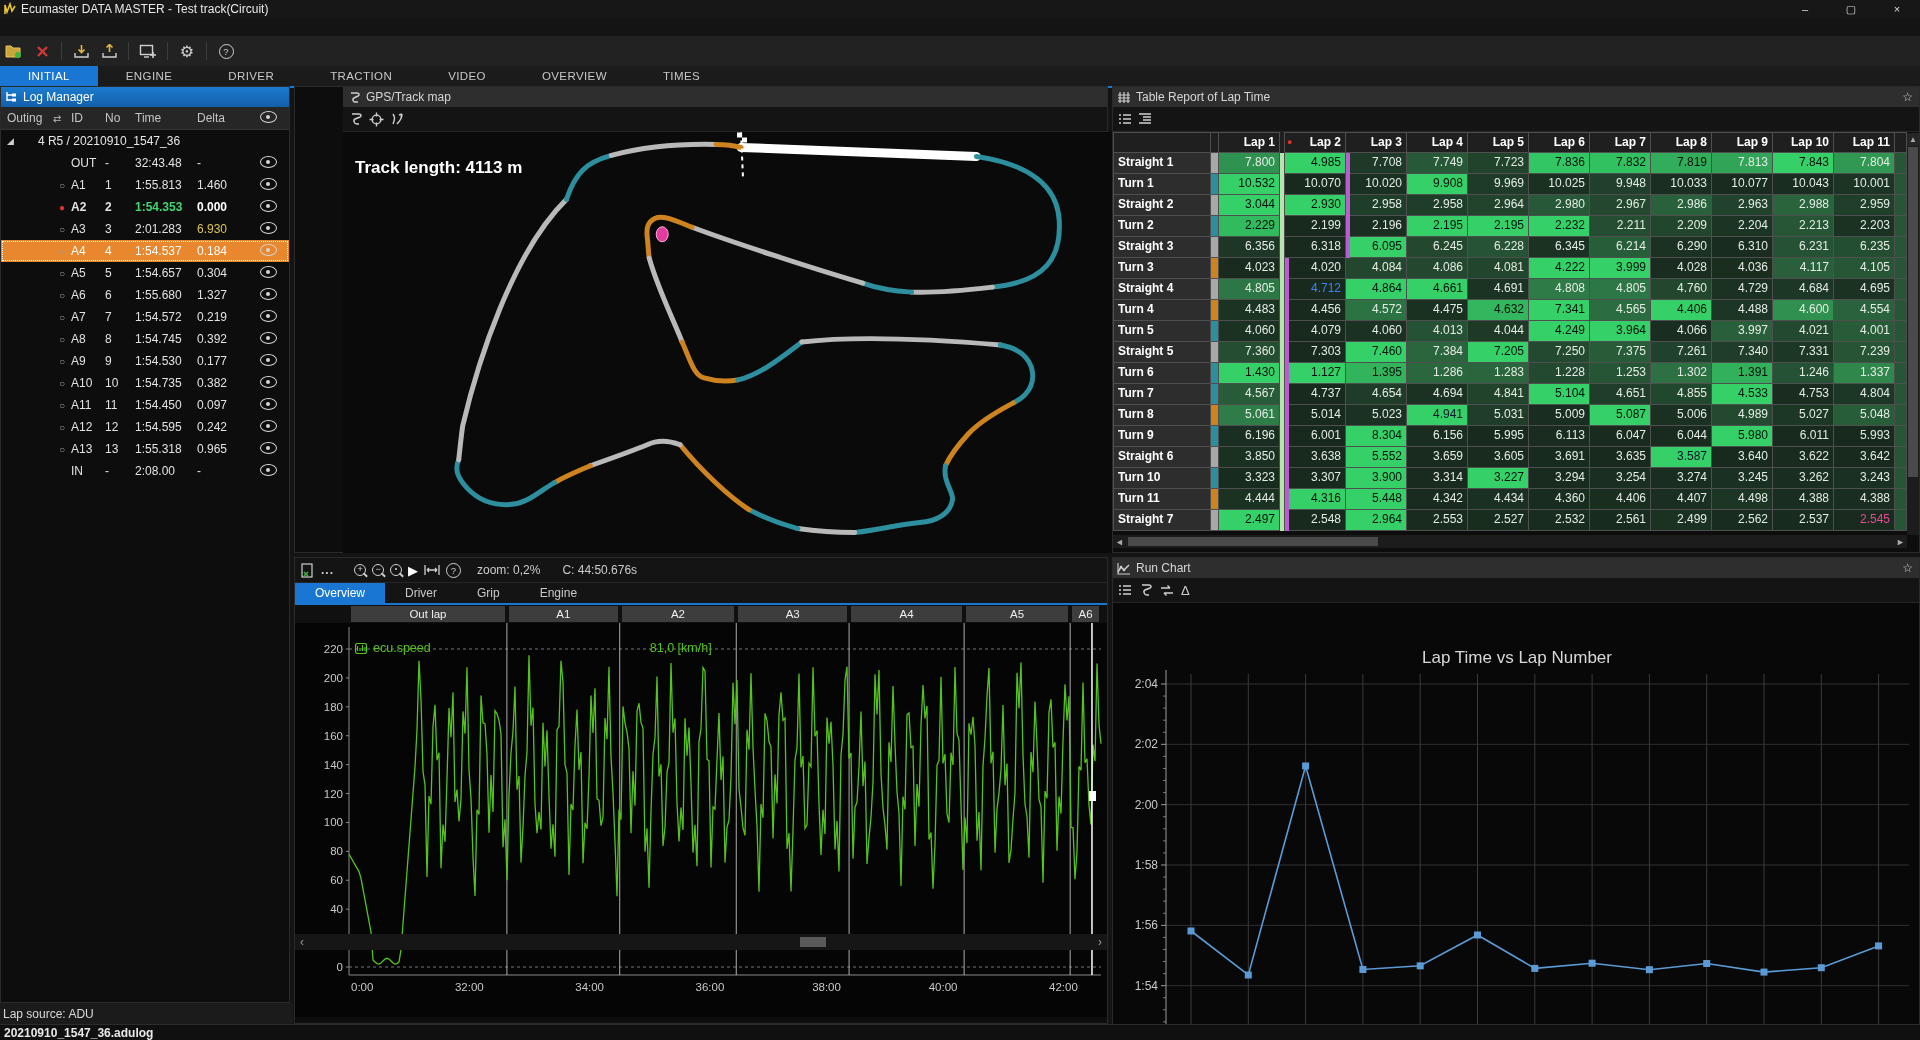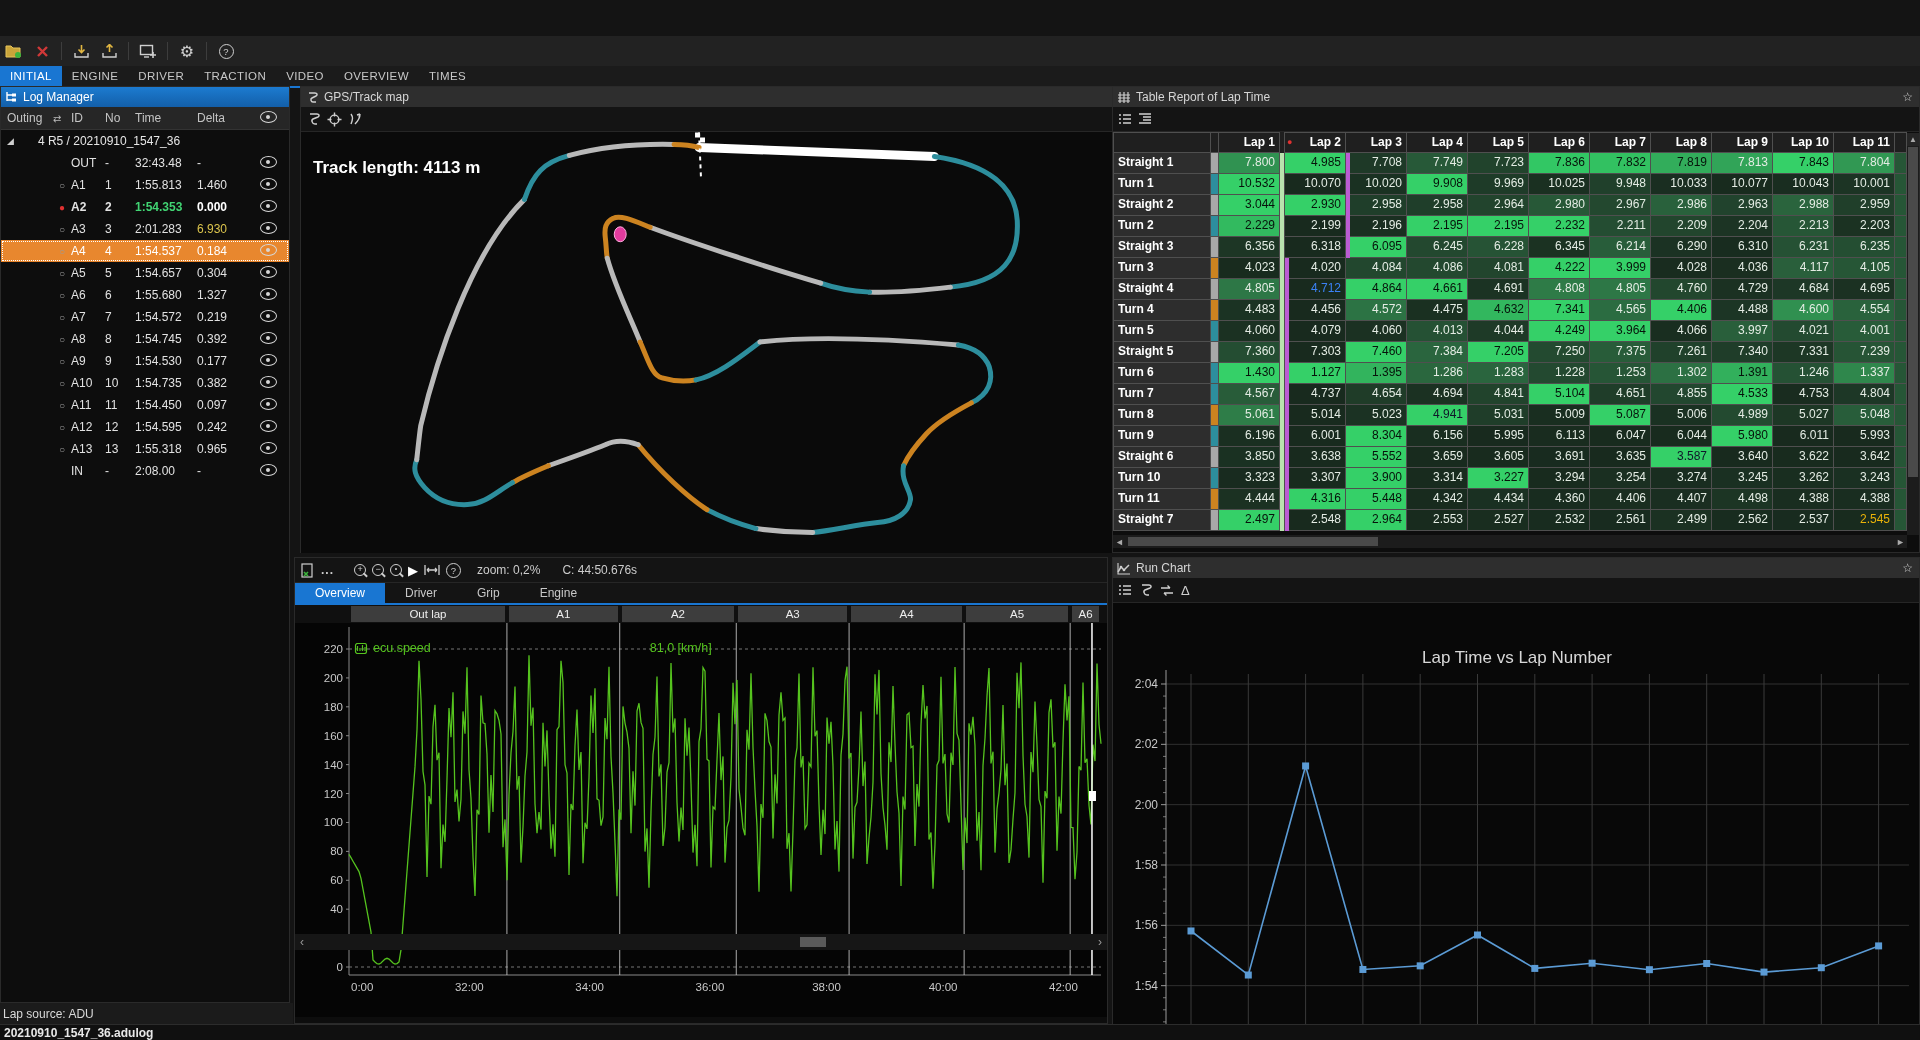--- a/index.html
+++ b/index.html
@@ -10,21 +10,21 @@
   #titlebar{left:0;top:0;width:1920px;height:18px;background:#171717;display:flex;align-items:center;}
   #titlebar .ttl{color:#e8e8e8;font-size:12px;margin-left:4px;}
   .winbtns{position:absolute;right:0;top:0;height:18px;display:flex;}
   .winbtn{width:46px;height:18px;display:flex;align-items:center;justify-content:center;color:#ddd;font-size:11px;}
   #menubar{left:0;top:18px;width:1920px;height:18px;background:#1b1b1b;display:flex;align-items:center;}
   .menu-item{padding:0 8px;color:#e0e0e0;height:18px;display:flex;align-items:center;}
   #toolbar{left:0;top:36px;width:1920px;height:30px;background:#222;display:flex;align-items:center;border-bottom:1px solid #2e2e2e;}
   .tb-sep{width:1px;height:18px;background:#3d3d3d;margin:0 5px;}
   .tb-btn{width:24px;height:24px;display:flex;align-items:center;justify-content:center;margin:0 2px;}
   #tabbar{left:0;top:66px;width:1920px;height:20px;background:#1b1b1b;border-bottom:2px solid #1976d2;display:flex;}
-  .tab{padding:0 10px;height:20px;display:flex;align-items:center;color:#c8c8c8;font-size:11.5px;letter-spacing:.4px;}
+  .tab{padding:0 28px;height:20px;display:flex;align-items:center;color:#c8c8c8;font-size:11.5px;letter-spacing:.4px;}
   .tab.active{background:#1976d2;color:#fff;}
   
   .panel{background:#0d0d0d;border:1px solid #2a2a2a;box-sizing:border-box;}
   .phead{height:20px;display:flex;align-items:center;background:#2e2e2e;color:#d6d6d6;padding-left:4px;gap:5px;font-size:12px;}
   .phead.focus{background:linear-gradient(#1c7bd0,#135fa9);color:#fff;}
   .phead .star{margin-left:auto;margin-right:6px;color:#cfcfcf;font-size:12px;}
   .ptool{height:24px;display:flex;align-items:center;background:#141414;border-bottom:1px solid #262626;gap:6px;padding-left:5px;color:#ccc;}
   .icon-svg{display:block;}
   
   #log-panel{left:0;top:86px;width:290px;height:917px;}
@@ -33,21 +33,21 @@
   .lm-row{height:22px;display:grid;grid-template-columns:52px 18px 34px 30px 62px 50px 1fr;align-items:center;color:#e2e2e2;}
   .lm-row.sel{background:#e8872e;outline:1px dotted #fff;outline-offset:-2px;color:#fff;}
   .lm-row .mk{text-align:center;font-size:10px;color:#9a9a9a;}
   .lm-row .mk.red{color:#e03131;}
   .lm-group{height:22px;display:flex;align-items:center;color:#e6e6e6;gap:6px;padding-left:6px;}
   .eye{display:inline-block;width:15px;height:10px;border:1px solid #d6d6d6;border-radius:50%;position:relative;}
   .eye::after{content:"";position:absolute;left:50%;top:50%;width:4px;height:4px;margin:-2px 0 0 -2px;background:#d6d6d6;border-radius:50%;}
   #lap-source-bar{left:0;top:1003px;width:290px;height:21px;background:#1b1b1b;display:flex;align-items:center;padding-left:3px;color:#d9d9d9;}
   #file-bar{left:0;top:1024px;width:1920px;height:16px;background:#101010;border-top:1px solid #2c2c2c;display:flex;align-items:center;padding-left:4px;color:#e8e8e8;font-weight:bold;}
   
-  #map-panel{left:300px;top:86px;width:814px;height:467px;}
+  #map-panel{left:294px;top:86px;width:814px;height:467px;padding-left:48px;}
   #map-body{position:relative;width:812px;height:421px;background:#0a0a0a;overflow:hidden;}
   #track-len{position:absolute;left:12px;top:26px;color:#fff;font-size:17px;font-weight:bold;}
   
   #table-panel{left:1112px;top:86px;width:808px;height:467px;}
   #lt-wrap{position:relative;width:794px;height:400px;overflow:hidden;}
   .lt-row{display:flex;height:21px;box-sizing:border-box;position:relative;}
   .lt-cell{box-sizing:border-box;border:1px solid #4f4f4f;border-left-width:0;height:21px;line-height:19px;
            font-size:12px;text-align:right;padding-right:4px;color:#e6ece6;overflow:hidden;}
   .lt-row+.lt-row .lt-cell{border-top-width:0;}
   .lt-label{width:98px;text-align:left;padding-left:4px;font-weight:bold;background:#2d2d2d;color:#fff;border-left-width:1px;}
@@ -77,20 +77,31 @@
   .mag::after{content:"";position:absolute;width:5px;height:1.5px;background:#cfcfcf;left:8px;top:9px;transform:rotate(45deg);}
   .mag .pm{position:absolute;left:0;top:-2px;width:10px;text-align:center;font-size:9px;color:#cfcfcf;line-height:12px;}
   .qmark{width:13px;height:13px;border:1.3px solid #cfcfcf;border-radius:50%;color:#cfcfcf;font-size:9.5px;display:flex;align-items:center;justify-content:center;}
   text{font-family:"Liberation Sans",sans-serif;}
 </style>
 </head>
 <body>
 
 <div id="app">
 
+  <div class="abs" id="titlebar">
+    <svg class="icon-svg" width="14" height="14" viewBox="0 0 14 14" style="margin-left:3px">
+      <polyline points="2,12 2,3 4,10 7,2 9,9 12,4" fill="none" stroke="#e8c63a" stroke-width="1.6"></polyline>
+    </svg>
+    <span class="ttl">Ecumaster DATA MASTER - Test track(Circuit)</span>
+    <div class="winbtns">
+      <div class="winbtn">–</div>
+      <div class="winbtn">▢</div>
+      <div class="winbtn close">×</div>
+    </div>
+  </div>
 
 
   <div class="abs" id="toolbar">
     <div class="tb-btn">
       <svg class="icon-svg" width="18" height="14" viewBox="0 0 18 14">
           <path d="M1,2 h5 l2,2 h7 v9 h-14 z" fill="#caa53a" stroke="#e8c65a" stroke-width="1"></path>
           <circle cx="13" cy="11" r="3" fill="#3db53d"></circle>
         </svg>
     </div>
     <div class="tb-btn">
@@ -708,21 +719,21 @@
           <div class="lt-cell lt-strip"></div>
           <div class="lt-cell lt-val" style="background:hsl(140,28%,13%);color:#e4ece4">2.548</div>
           <div class="lt-cell lt-val" style="background:hsl(140,62%,51%);color:#07130b">2.964</div>
           <div class="lt-cell lt-val" style="background:hsl(140,28.069711794159254%,13.0779131817074%);color:#e4ece4">2.553</div>
           <div class="lt-cell lt-val" style="background:hsl(140,28.519822731266768%,13.580978346709918%);color:#e4ece4">2.527</div>
           <div class="lt-cell lt-val" style="background:hsl(140,28.35523539362494%,13.397027792874935%);color:#e4ece4">2.532</div>
           <div class="lt-cell lt-val" style="background:hsl(140,28.265624999999996%,13.296874999999996%);color:#e4ece4">2.561</div>
           <div class="lt-cell lt-val" style="background:hsl(140,29.702247739795364%,14.902512179771291%);color:#e4ece4">2.499</div>
           <div class="lt-cell lt-val" style="background:hsl(140,28.29466428775104%,13.32933067454528%);color:#e4ece4">2.562</div>
           <div class="lt-cell lt-val" style="background:hsl(140,28.210231608617416%,13.234964739042995%);color:#e4ece4">2.537</div>
-          <div class="lt-cell lt-val" style="background:hsl(140,28.034097144554135%,13.03810857332521%);color:#eab308">2.545</div>
+          <div class="lt-cell lt-val" style="background:hsl(140,28.034097144554135%,13.03810857332521%);color:#ec4899">2.545</div>
           <div class="lt-cell lt-part" style="background:hsl(140,38.2%,24.4%)"></div>
           <div class="cursor-strip" style="left:172px"></div>
         </div>
       </div>
     <div class="vscroll">
       <div class="btn">▲</div>
       <div class="thumb"></div>
     </div>
     <div class="hscroll">
       <div class="arr">◄</div>

